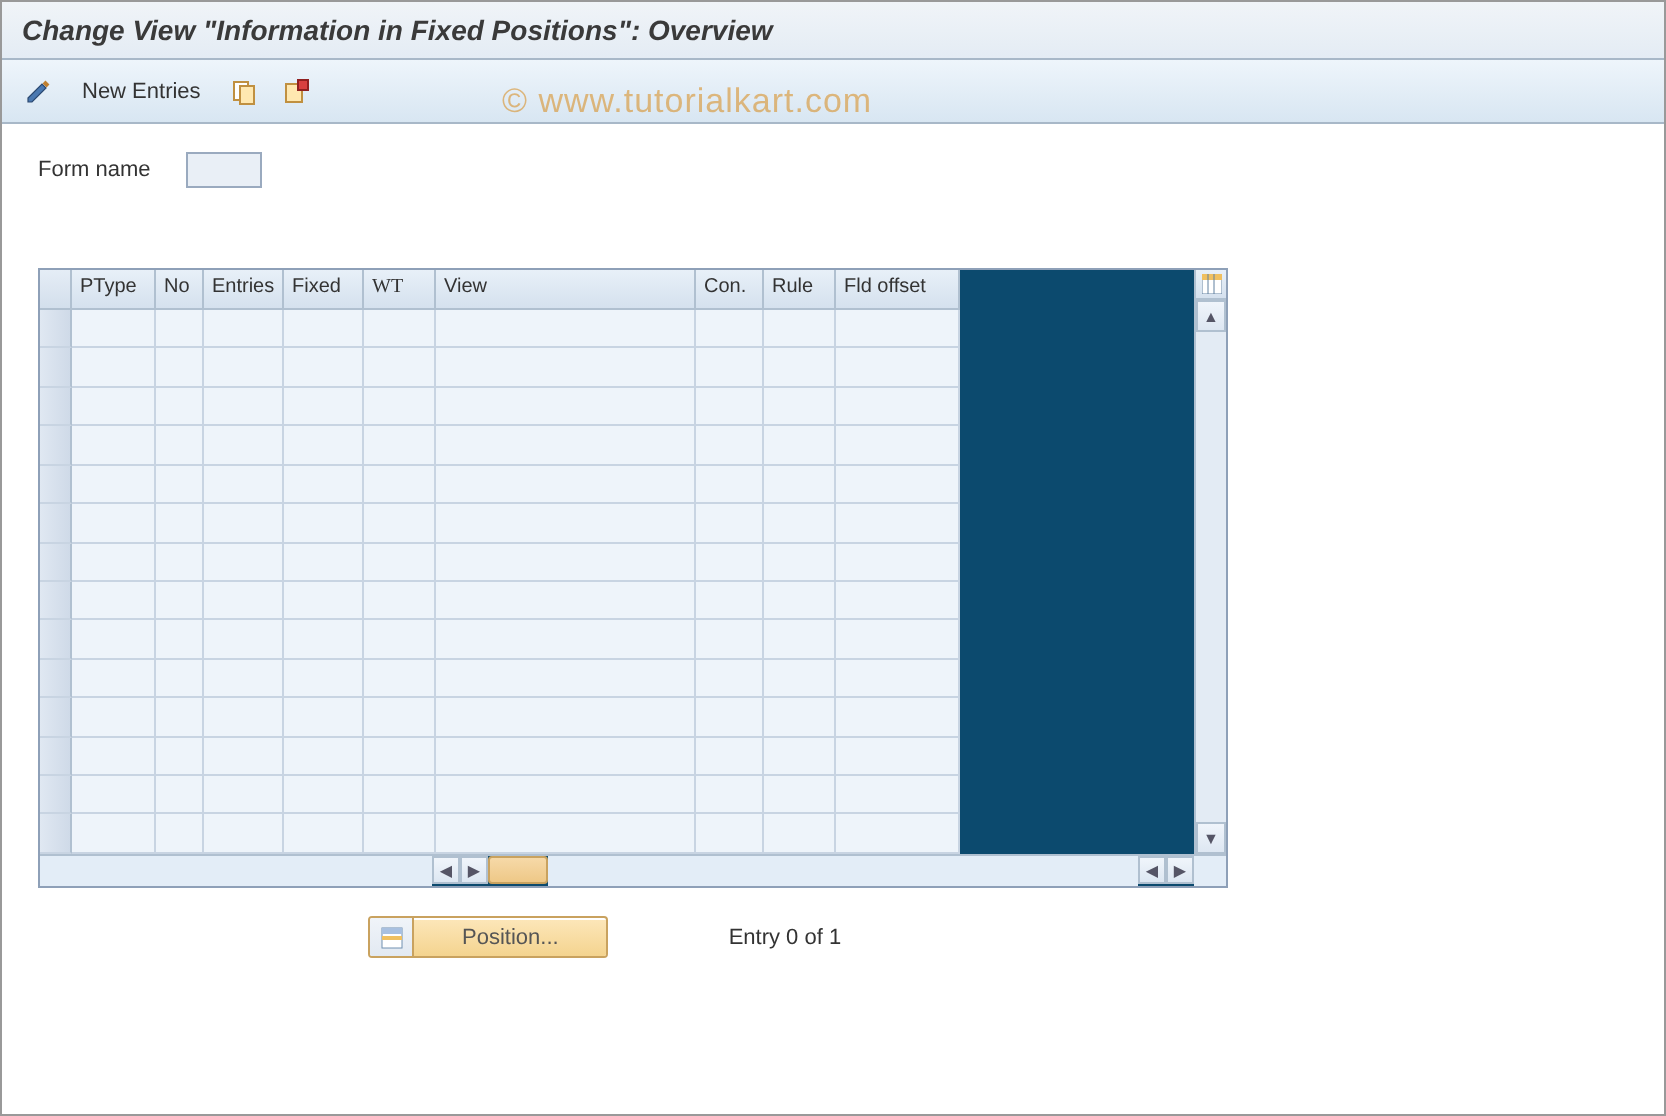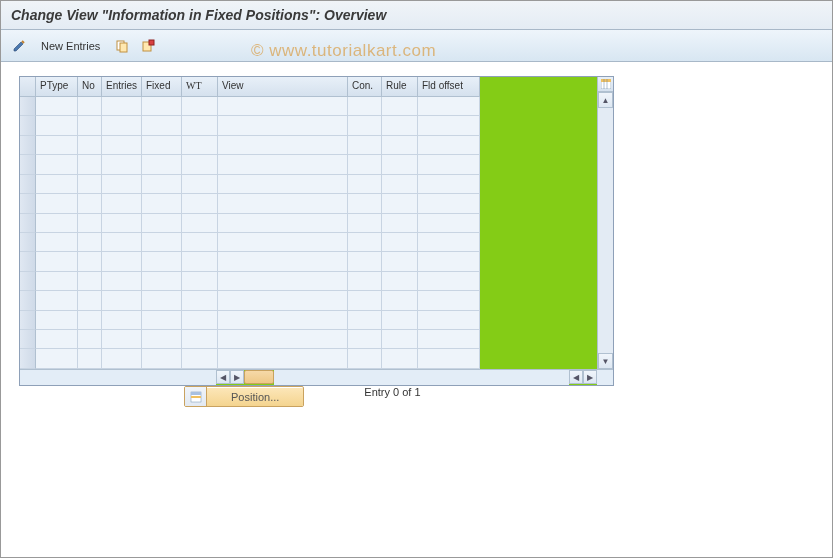--- a/index.html
+++ b/index.html
@@ -6,41 +6,41 @@
     body { font-family: Arial, sans-serif; font-size: 11px; background: #fff; width: 833px; height: 558px; overflow: hidden; border: 1px solid #999; position: relative; }
     .titlebar { background: linear-gradient(#f0f4f8, #e4ecf4); border-bottom: 1px solid #a8b8c8; padding: 6px 10px; font-style: italic; font-weight: bold; font-size: 14px; color: #3a3a3a; }
     .toolbar { background: linear-gradient(#eef5fb, #d8e6f2); border-bottom: 1px solid #a8b8c8; padding: 4px 8px; display: flex; align-items: center; gap: 6px; height: 32px; }
     .tool-btn { display: inline-flex; align-items: center; justify-content: center; width: 20px; height: 20px; cursor: pointer; }
     .new-entries { font-size: 11px; color: #333; padding: 0 6px; cursor: pointer; display: flex; align-items: center; }
     .watermark { position: absolute; top: 40px; left: 250px; color: #d88a1a; opacity: 0.55; font-size: 17px; font-family: Arial; letter-spacing: 0.5px; pointer-events: none; z-index: 100; }
     .content { padding: 14px 18px; }
     .form-row { display: flex; align-items: center; gap: 18px; margin-bottom: 40px; }
     .form-label { font-size: 11px; color: #333; }
     .form-input { width: 38px; height: 18px; background: #e9eff6; border: 1px solid #9aaabf; }
-    .table-area { width: 595px; height: 310px; border: 1px solid #8ea0b8; background: #84cc16; display: flex; flex-direction: column; }
+    .table-area { width: 595px; height: 310px; border: 1px solid #8ea0b8; background: #0c4a6e; display: flex; flex-direction: column; }
     .table-grid { flex: 1; display: flex; overflow: hidden; }
     .rowhdr-col { width: 16px; display: flex; flex-direction: column; }
     .rowhdr-corner { height: 20px; background: linear-gradient(#e5edf6,#d3dfec); border-right: 1px solid #b0c0d0; border-bottom: 1px solid #b0c0d0; }
     .rowhdr-cell { flex: 1; background: linear-gradient(to right,#e0e8f2,#cfdae8); border-right: 1px solid #b0c0d0; border-bottom: 1px solid #c8d4e2; }
     .data-col { flex: 1; display: flex; flex-direction: column; }
     .colheads { display: flex; height: 20px; }
     .colhead { background: linear-gradient(#e8f0f8,#d5e1ee); border-right: 1px solid #b0c0d0; border-bottom: 1px solid #b0c0d0; padding: 3px 4px; font-size: 10px; color: #333; white-space: nowrap; overflow: hidden; }
     .colhead.icon-col { width: 16px; padding: 2px; display:flex; align-items:center; justify-content:center; }
     .databody { flex: 1; display: flex; flex-direction: column; }
     .datarow { flex: 1; display: flex; }
     .datacell { background: #eef4fa; border-right: 1px solid #c8d4e2; border-bottom: 1px solid #c8d4e2; }
     .vscroll-col { width: 16px; display: flex; flex-direction: column; background: #e8eef6; border-left: 1px solid #b0c0d0; }
     .scroll-btn { height: 16px; background: linear-gradient(#f0f5fb,#dde7f2); border: 1px solid #b0c0d0; display: flex; align-items: center; justify-content: center; font-size: 8px; color: #556; cursor: pointer; }
     .scroll-track { flex: 1; background: #e3ebf4; }
     .hscroll-row { height: 16px; display: flex; border-top: 1px solid #b0c0d0; }
     .hscroll-spacer { background: #e3edf7; }
     .hscroll-centre { flex: 1; display: flex; align-items: center; justify-content: center; gap: 2px; background: #e3edf7; }
     .hscroll-btn { width: 14px; height: 14px; background: linear-gradient(#f0f5fb,#dde7f2); border: 1px solid #b0c0d0; display: flex; align-items: center; justify-content: center; font-size: 8px; color: #556; cursor: pointer; }
     .hscroll-thumb { width: 30px; height: 14px; background: linear-gradient(#f6d9a8,#eec887); border: 1px solid #c9a25f; border-radius: 2px; }
-    .footer-row { display: flex; align-items: flex-start; gap: 60px; padding-left: 165px; }
+    .footer-row { display: flex; align-items: center; gap: 60px; margin-top: 14px; padding-left: 165px; }
     .position-btn { display: flex; align-items: center; border: 1px solid #c9a25f; border-radius: 2px; overflow: hidden; cursor: pointer; }
     .position-icon { width: 22px; height: 19px; background: linear-gradient(#f0f4f9,#e2e9f2); border-right: 1px solid #c9a25f; display:flex; align-items:center; justify-content:center; }
     .position-label { background: linear-gradient(#fce6b8,#f4d48f); padding: 3px 24px; font-size: 11px; color: #555; }
     .entry-text { font-size: 11px; color: #333; }
     .tiny-table-icon { width: 10px; height: 10px; }
   </style>
 </head>
 <body>
 
 <div class="titlebar">Change View "Information in Fixed Positions": Overview</div>
@@ -63,20 +63,24 @@
     <svg width="14" height="14" viewBox="0 0 14 14">
         <rect x="2" y="3" width="8" height="9" fill="#ffe8b0" stroke="#c09040"></rect>
         <rect x="8" y="1" width="5" height="5" fill="#d84040" stroke="#902020"></rect>
       </svg>
   </span>
 </div>
 
 <div class="watermark">©  www.tutorialkart.com</div>
 
 <div class="content">
+  <div class="form-row">
+    <span class="form-label">Form name</span>
+    <input class="form-input" value="" style="">
+  </div>
 
   <div class="table-area">
     <div class="table-grid">
       <div class="rowhdr-col">
         <div class="rowhdr-corner"></div>
         <div id="rowhdrs" style="display: flex; flex-direction: column; flex: 1 1 0%;">
             <div class="rowhdr-cell"></div>
             <div class="rowhdr-cell"></div>
             <div class="rowhdr-cell"></div>
             <div class="rowhdr-cell"></div>

